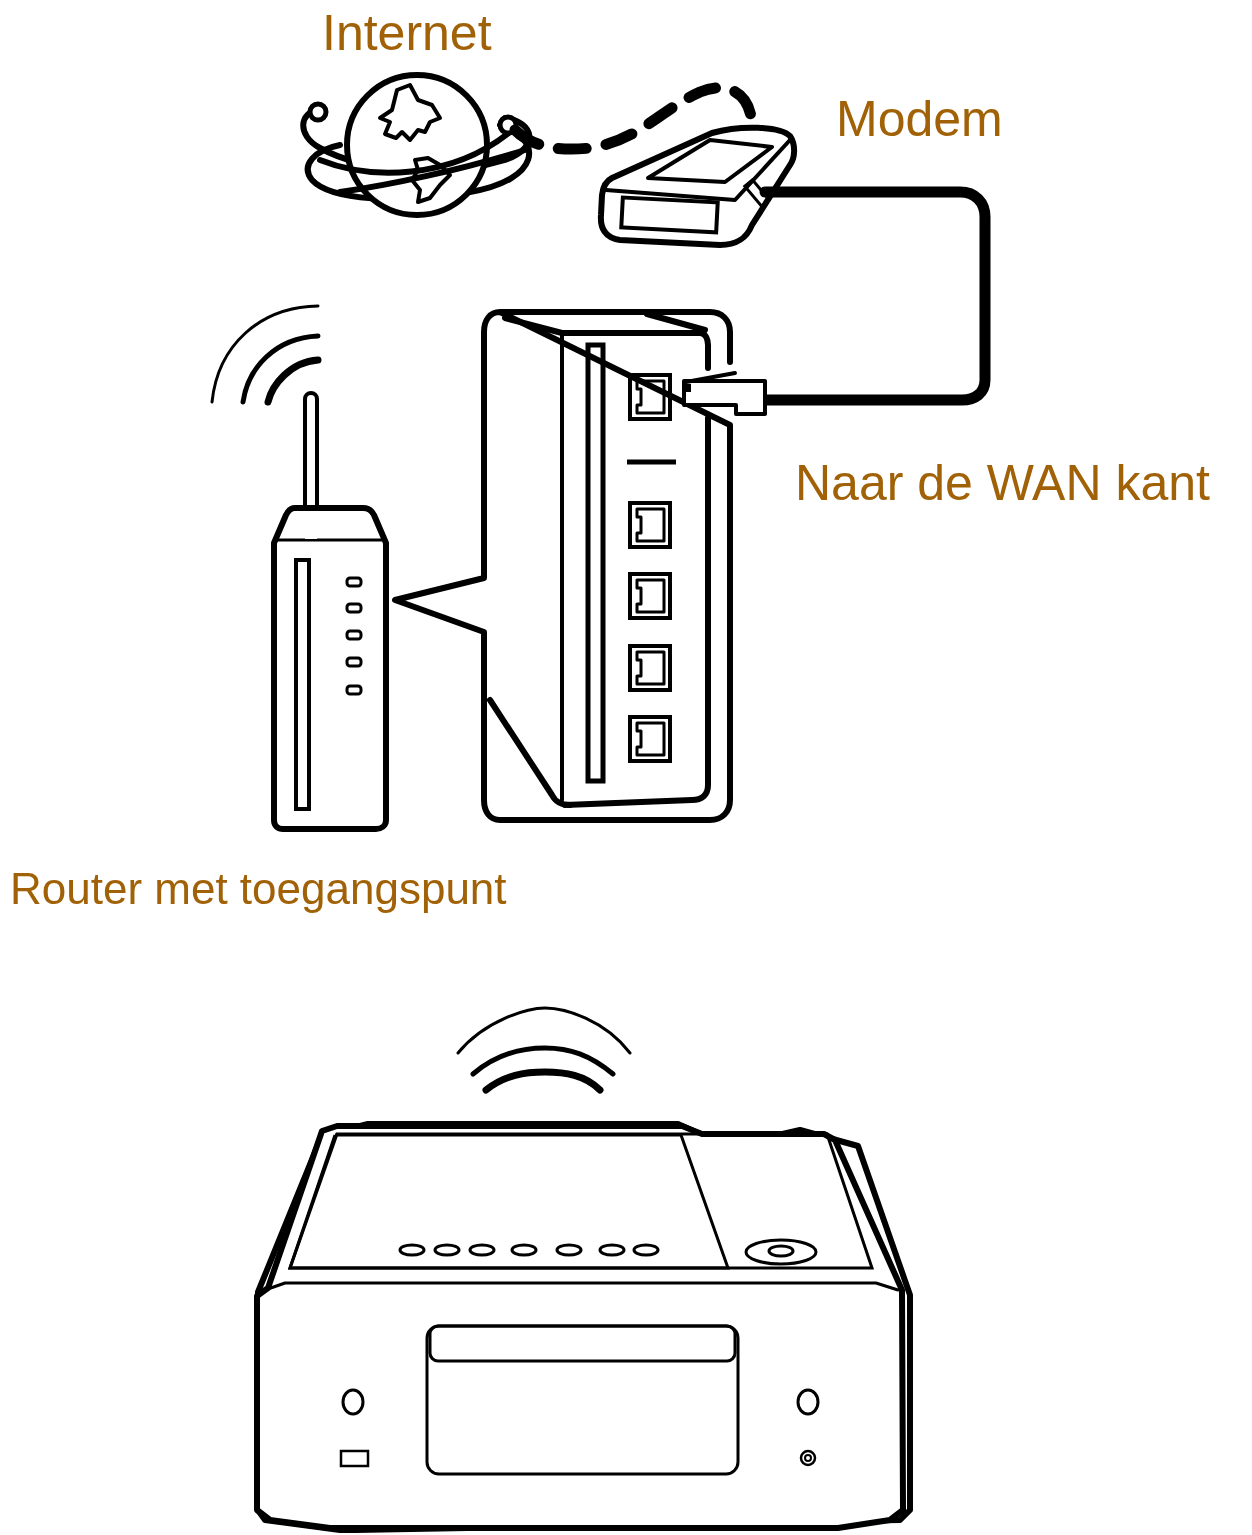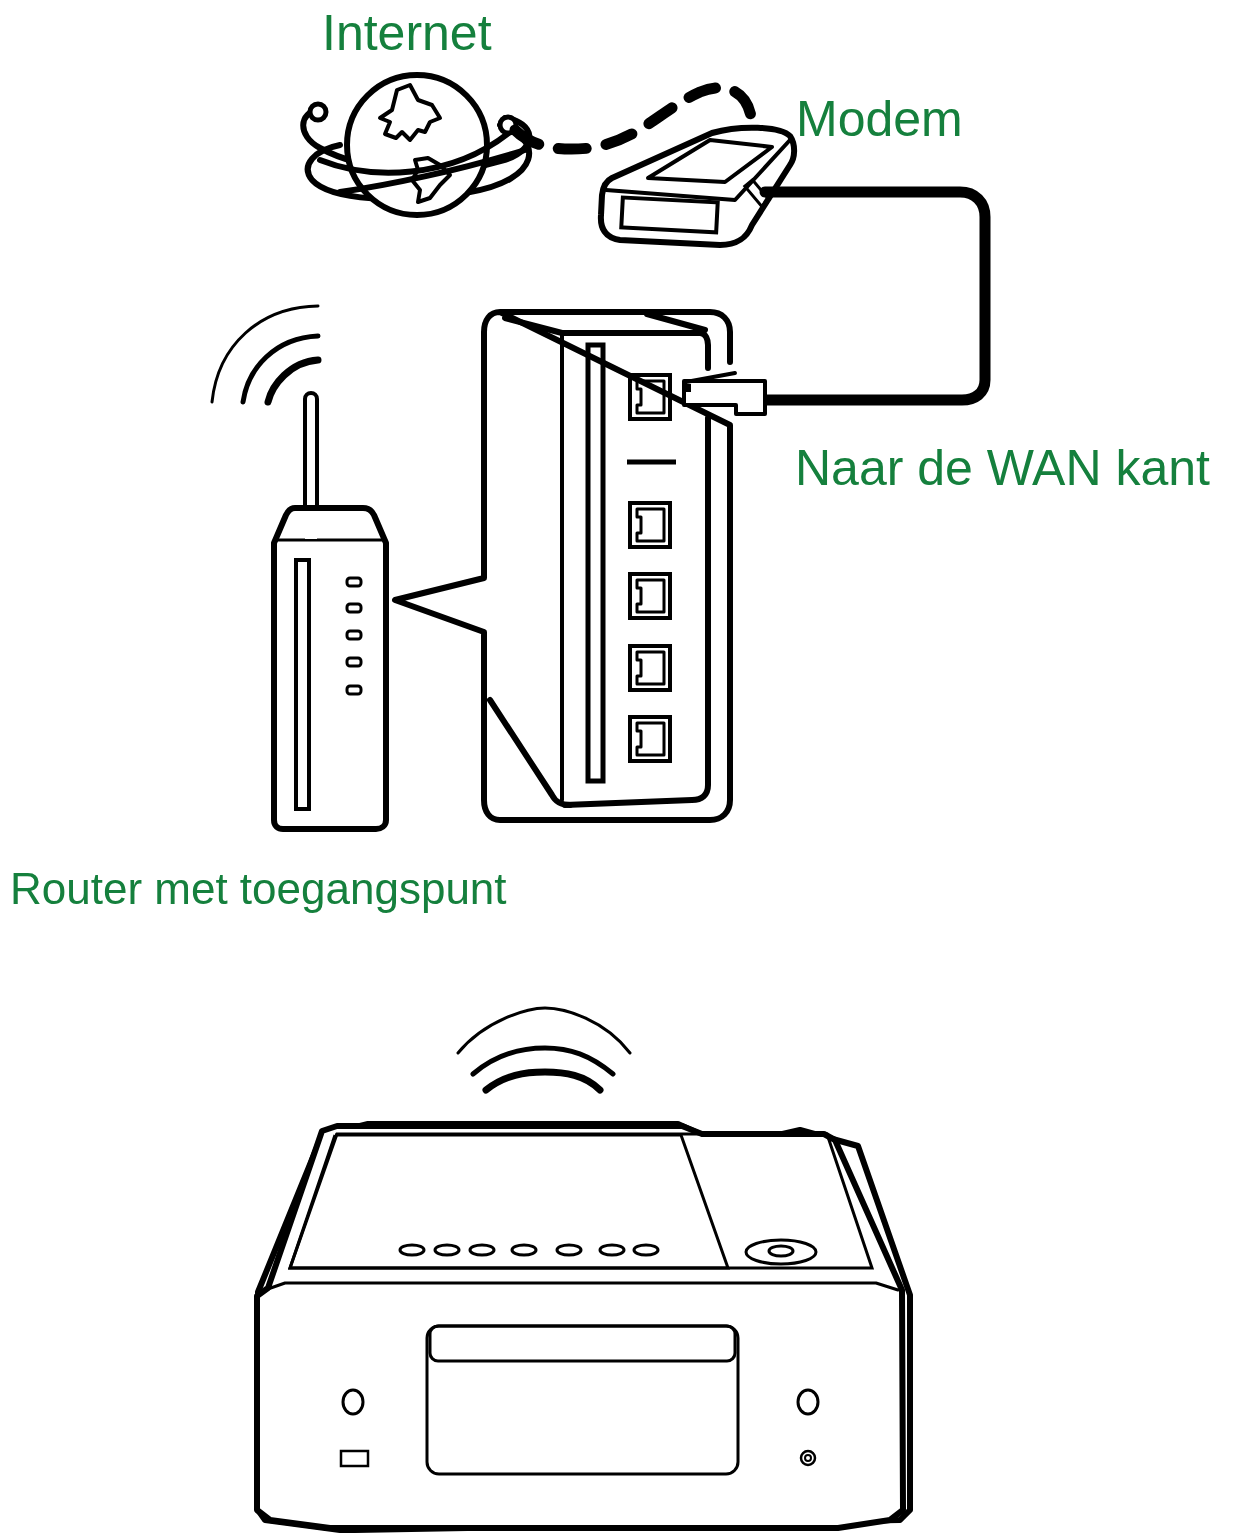--- a/index.html
+++ b/index.html
@@ -1,32 +1,32 @@
 <!DOCTYPE html>
 <html><head>
 <meta charset="utf-8">
 <style>
   html, body { margin: 0; padding: 0; background: #ffffff; }
   body { width: 1252px; height: 1535px; position: relative; overflow: hidden; }
   .label {
     position: absolute;
     font-family: "Liberation Sans", sans-serif;
-    color: #15803d;
+    color: #a16207;
     white-space: nowrap;
     line-height: 1;
   }
   svg.diagram { position: absolute; left: 0; top: 0; }
   .stk { fill: none; stroke: #000; stroke-linecap: round; stroke-linejoin: round; }
 </style>
 </head>
 <body>
 
 <div class="label" style="left:322px; top:8px; font-size:50px;">Internet</div>
-<div class="label" style="left:796px; top:94px; font-size:50px;">Modem</div>
-<div class="label" style="left:795px; top:443px; font-size:50px;">Naar de WAN kant</div>
+<div class="label" style="left:836px; top:94px; font-size:50px;">Modem</div>
+<div class="label" style="left:795px; top:458px; font-size:50px;">Naar de WAN kant</div>
 <div class="label" style="left:10px; top:867px; font-size:44px;">Router met toegangspunt</div>
 
 <svg class="diagram" width="1252" height="1535" viewBox="0 0 1252 1535" xmlns="http://www.w3.org/2000/svg">
 
   <g>
 
     <path class="stk" stroke-width="6" d="M318,110 C300,112 296,135 320,148 C360,170 440,180 505,160 C540,148 535,122 505,118"></path>
 
     <path class="stk" stroke-width="6" d="M500,125 C545,140 540,180 470,192 C400,205 330,200 312,180 C300,165 315,150 340,145"></path>
 

